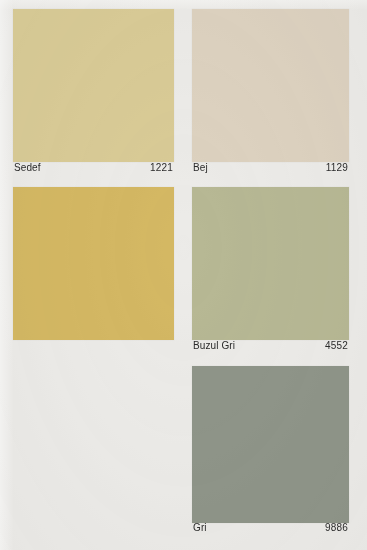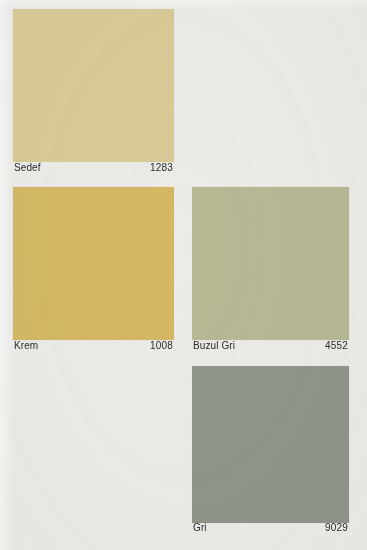--- a/index.html
+++ b/index.html
@@ -87,45 +87,48 @@
 <body style="background: rgb(236, 235, 232);">
 
 <div id="paper"></div>
 
 <div id="grid">
 
   <div class="swatch-cell" style="left:13px; top:9px; width:161px; height:177px;">
     <div class="swatch-chip" style="height:153px; background:#d9cb96;"></div>
     <div class="swatch-label-row">
       <span class="swatch-name">Sedef</span>
-      <span class="swatch-code">1283</span>
+      <span class="swatch-code">1221</span>
     </div>
   </div>
 
+  <div class="swatch-cell" style="left:192px; top:9px; width:157px; height:177px;">
+    <div class="swatch-chip" style="height:153px; background:#ddd2c0;"></div>
+    <div class="swatch-label-row">
+      <span class="swatch-name">Bej</span>
+      <span class="swatch-code">1129</span>
+    </div>
+  </div>
 
   <div class="swatch-cell" style="left:13px; top:187px; width:161px; height:177px;">
     <div class="swatch-chip" style="height:153px; background:#d4b863;"></div>
-    <div class="swatch-label-row">
-      <span class="swatch-name">Krem</span>
-      <span class="swatch-code">1008</span>
-    </div>
   </div>
 
   <div class="swatch-cell" style="left:192px; top:187px; width:157px; height:177px;text-align:right;">
     <div class="swatch-chip" style="height:153px; background:#b7b894;"></div>
     <div class="swatch-label-row">
       <span class="swatch-name">Buzul Gri</span>
       <span class="swatch-code">4552</span>
     </div>
   </div>
 
 
   <div class="swatch-cell" style="left:192px; top:366px; width:157px; height:180px;">
     <div class="swatch-chip" style="height:157px; background:#8f9589;"></div>
     <div class="swatch-label-row">
       <span class="swatch-name">Gri</span>
-      <span class="swatch-code">9029</span>
+      <span class="swatch-code">9886</span>
     </div>
   </div>
 
 </div>
 
 <div id="scan-overlay"></div>
 
 </body></html>

